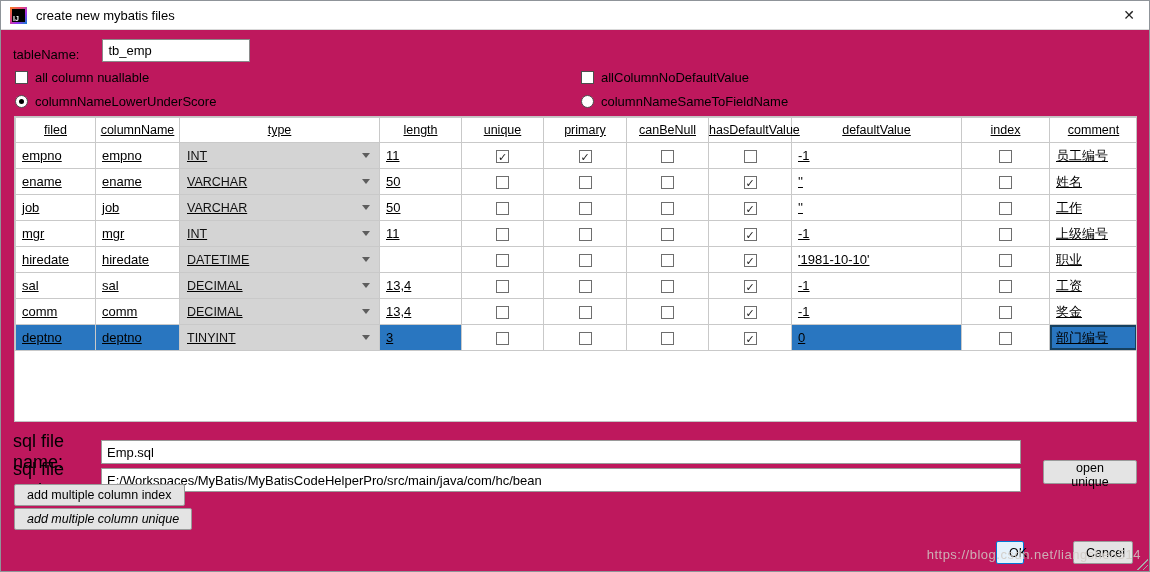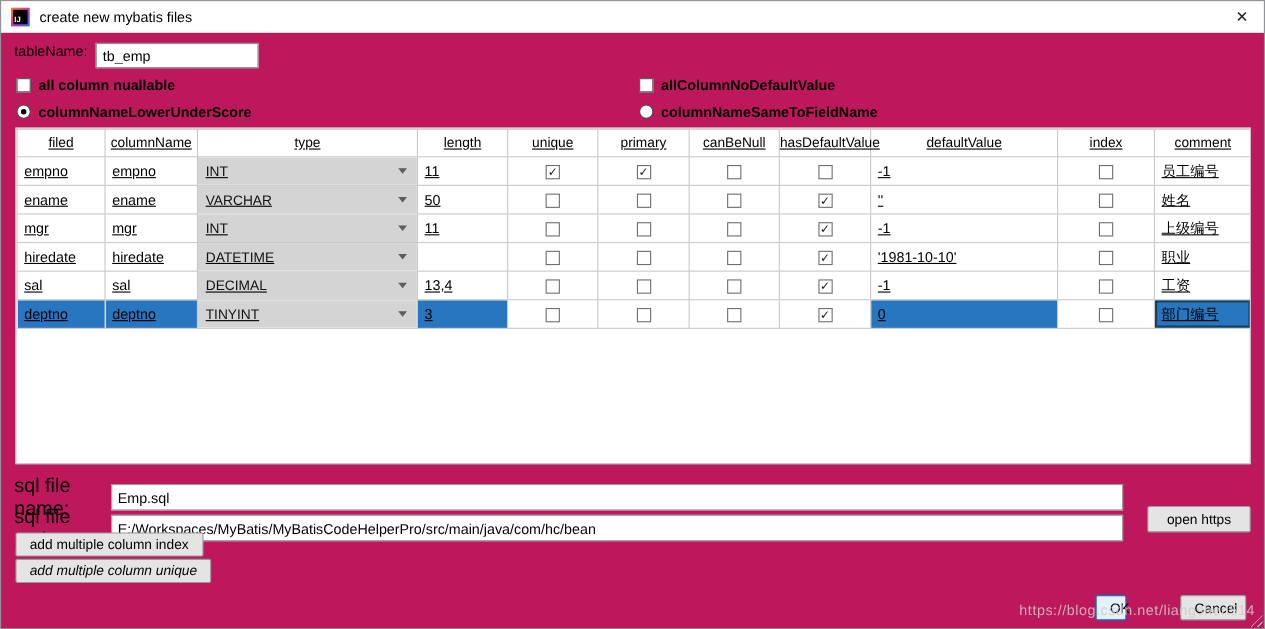--- a/index.html
+++ b/index.html
@@ -14,27 +14,27 @@
               border-bottom:1px solid #d9d9d9; display:flex; align-items:center; padding:0 9px; }
   .app-icon { width:17px; height:17px; margin-right:9px; position:relative; flex:0 0 auto;
               background:linear-gradient(135deg,#fc801d 0%,#e3447a 38%,#9f2ff1 66%,#0a84d0 100%); }
   .app-icon::before { content:""; position:absolute; left:2px; top:2px; right:2px; bottom:2px; background:#000; }
   .app-icon::after { content:"IJ"; position:absolute; left:3px; bottom:2px; font-size:7px; line-height:7px;
                      color:#fff; font-weight:bold; }
   .title { font-size:13px; color:#000; }
   .close { position:absolute; right:14px; top:6px; font-size:14px; color:#222; cursor:pointer; line-height:16px; }
 
   
-  .row-tablename { position:absolute; top:38px; left:12px; display:flex; align-items:flex-start; gap:8px; }
+  .row-tablename { position:absolute; top:38px; left:12px; display:flex; align-items:flex-end; gap:23px; }
   .lbl { font-size:13px; color:#000; }
   .input { height:23px; border:1px solid #8a8a8a; background:#fff; font-family:"Liberation Sans",sans-serif;
            font-size:13px; padding:2px 5px; color:#000; }
   .tbname { width:148px; }
 
-  .opt { position:absolute; display:flex; align-items:center; gap:7px; font-size:13px; color:#000;font-weight:bold; }
+  .opt { position:absolute; display:flex; align-items:center; gap:7px; font-size:13px; color:#000; }
   #opt-nullable { top:69px; left:14px; }
   #opt-nodefault { top:69px; left:580px; }
   #opt-lower { top:93px; left:14px; }
   #opt-same  { top:93px; left:580px; }
   .cbox { width:13px; height:13px; border:1px solid #4d4d4d; background:#fff; display:inline-block; flex:0 0 auto; }
   .rad  { width:13px; height:13px; border:1px solid #4d4d4d; border-radius:50%; background:#fff;
           display:inline-block; position:relative; flex:0 0 auto; }
   .rad.on::after { content:""; position:absolute; left:3px; top:3px; width:5px; height:5px;
                    border-radius:50%; background:#000; }
 
@@ -175,20 +175,38 @@
             <td class="cell-text">50</td>
             <td class="cbcell"><span class="cb"></span></td>
             <td class="cbcell"><span class="cb"></span></td>
             <td class="cbcell"><span class="cb"></span></td>
             <td class="cbcell"><span class="cb">✓</span></td>
             <td class="cell-text">''</td>
             <td class="cbcell"><span class="cb"></span></td>
             <td class="cell-text">姓名</td>
           </tr>
           <tr>
+            <td class="cell-text">job</td>
+            <td class="cell-text">job</td>
+            <td class="type-cell">
+              <div class="type-wrap">
+                <span class="type-label">VARCHAR</span>
+                <span class="chev"></span>
+              </div>
+            </td>
+            <td class="cell-text">50</td>
+            <td class="cbcell"><span class="cb"></span></td>
+            <td class="cbcell"><span class="cb"></span></td>
+            <td class="cbcell"><span class="cb"></span></td>
+            <td class="cbcell"><span class="cb">✓</span></td>
+            <td class="cell-text">''</td>
+            <td class="cbcell"><span class="cb"></span></td>
+            <td class="cell-text">工作</td>
+          </tr>
+          <tr>
             <td class="cell-text">mgr</td>
             <td class="cell-text">mgr</td>
             <td class="type-cell">
               <div class="type-wrap">
                 <span class="type-label">INT</span>
                 <span class="chev"></span>
               </div>
             </td>
             <td class="cell-text">11</td>
             <td class="cbcell"><span class="cb"></span></td>
@@ -227,20 +245,38 @@
               </div>
             </td>
             <td class="cell-text">13,4</td>
             <td class="cbcell"><span class="cb"></span></td>
             <td class="cbcell"><span class="cb"></span></td>
             <td class="cbcell"><span class="cb"></span></td>
             <td class="cbcell"><span class="cb">✓</span></td>
             <td class="cell-text">-1</td>
             <td class="cbcell"><span class="cb"></span></td>
             <td class="cell-text">工资</td>
+          </tr>
+          <tr>
+            <td class="cell-text">comm</td>
+            <td class="cell-text">comm</td>
+            <td class="type-cell">
+              <div class="type-wrap">
+                <span class="type-label">DECIMAL</span>
+                <span class="chev"></span>
+              </div>
+            </td>
+            <td class="cell-text">13,4</td>
+            <td class="cbcell"><span class="cb"></span></td>
+            <td class="cbcell"><span class="cb"></span></td>
+            <td class="cbcell"><span class="cb"></span></td>
+            <td class="cbcell"><span class="cb">✓</span></td>
+            <td class="cell-text">-1</td>
+            <td class="cbcell"><span class="cb"></span></td>
+            <td class="cell-text">奖金</td>
           </tr>
           <tr>
             <td class="cell-text sel">deptno</td>
             <td class="cell-text sel">deptno</td>
             <td class="type-cell">
               <div class="type-wrap">
                 <span class="type-label">TINYINT</span>
                 <span class="chev"></span>
               </div>
             </td>
@@ -259,21 +295,21 @@
 
   <div class="file-row" id="row-sqlname">
     <label class="file-lbl">sql file name:</label>
     <input class="input file-input" type="text" value="Emp.sql" style="">
   </div>
   <div class="file-row" id="row-sqlpath">
     <label class="file-lbl">sql file path:</label>
     <input class="input file-input" type="text" value="E:/Workspaces/MyBatis/MyBatisCodeHelperPro/src/main/java/com/hc/bean" style="">
   </div>
 
-  <button class="btn" id="btn-open-folder">open https</button>
+  <button class="btn" id="btn-open-folder">open unique</button>
   <button class="btn" id="btn-add-index">add multiple column index</button>
   <button class="btn" id="btn-add-unique">add multiple column unique</button>
   <button class="btn" id="btn-ok">OK</button>
   <button class="btn" id="btn-cancel">Cancel</button>
 
   <div class="watermark">https://blog.csdn.net/liangshen514</div>
   <div class="grip"></div>
 </div>
 
 </body></html>

